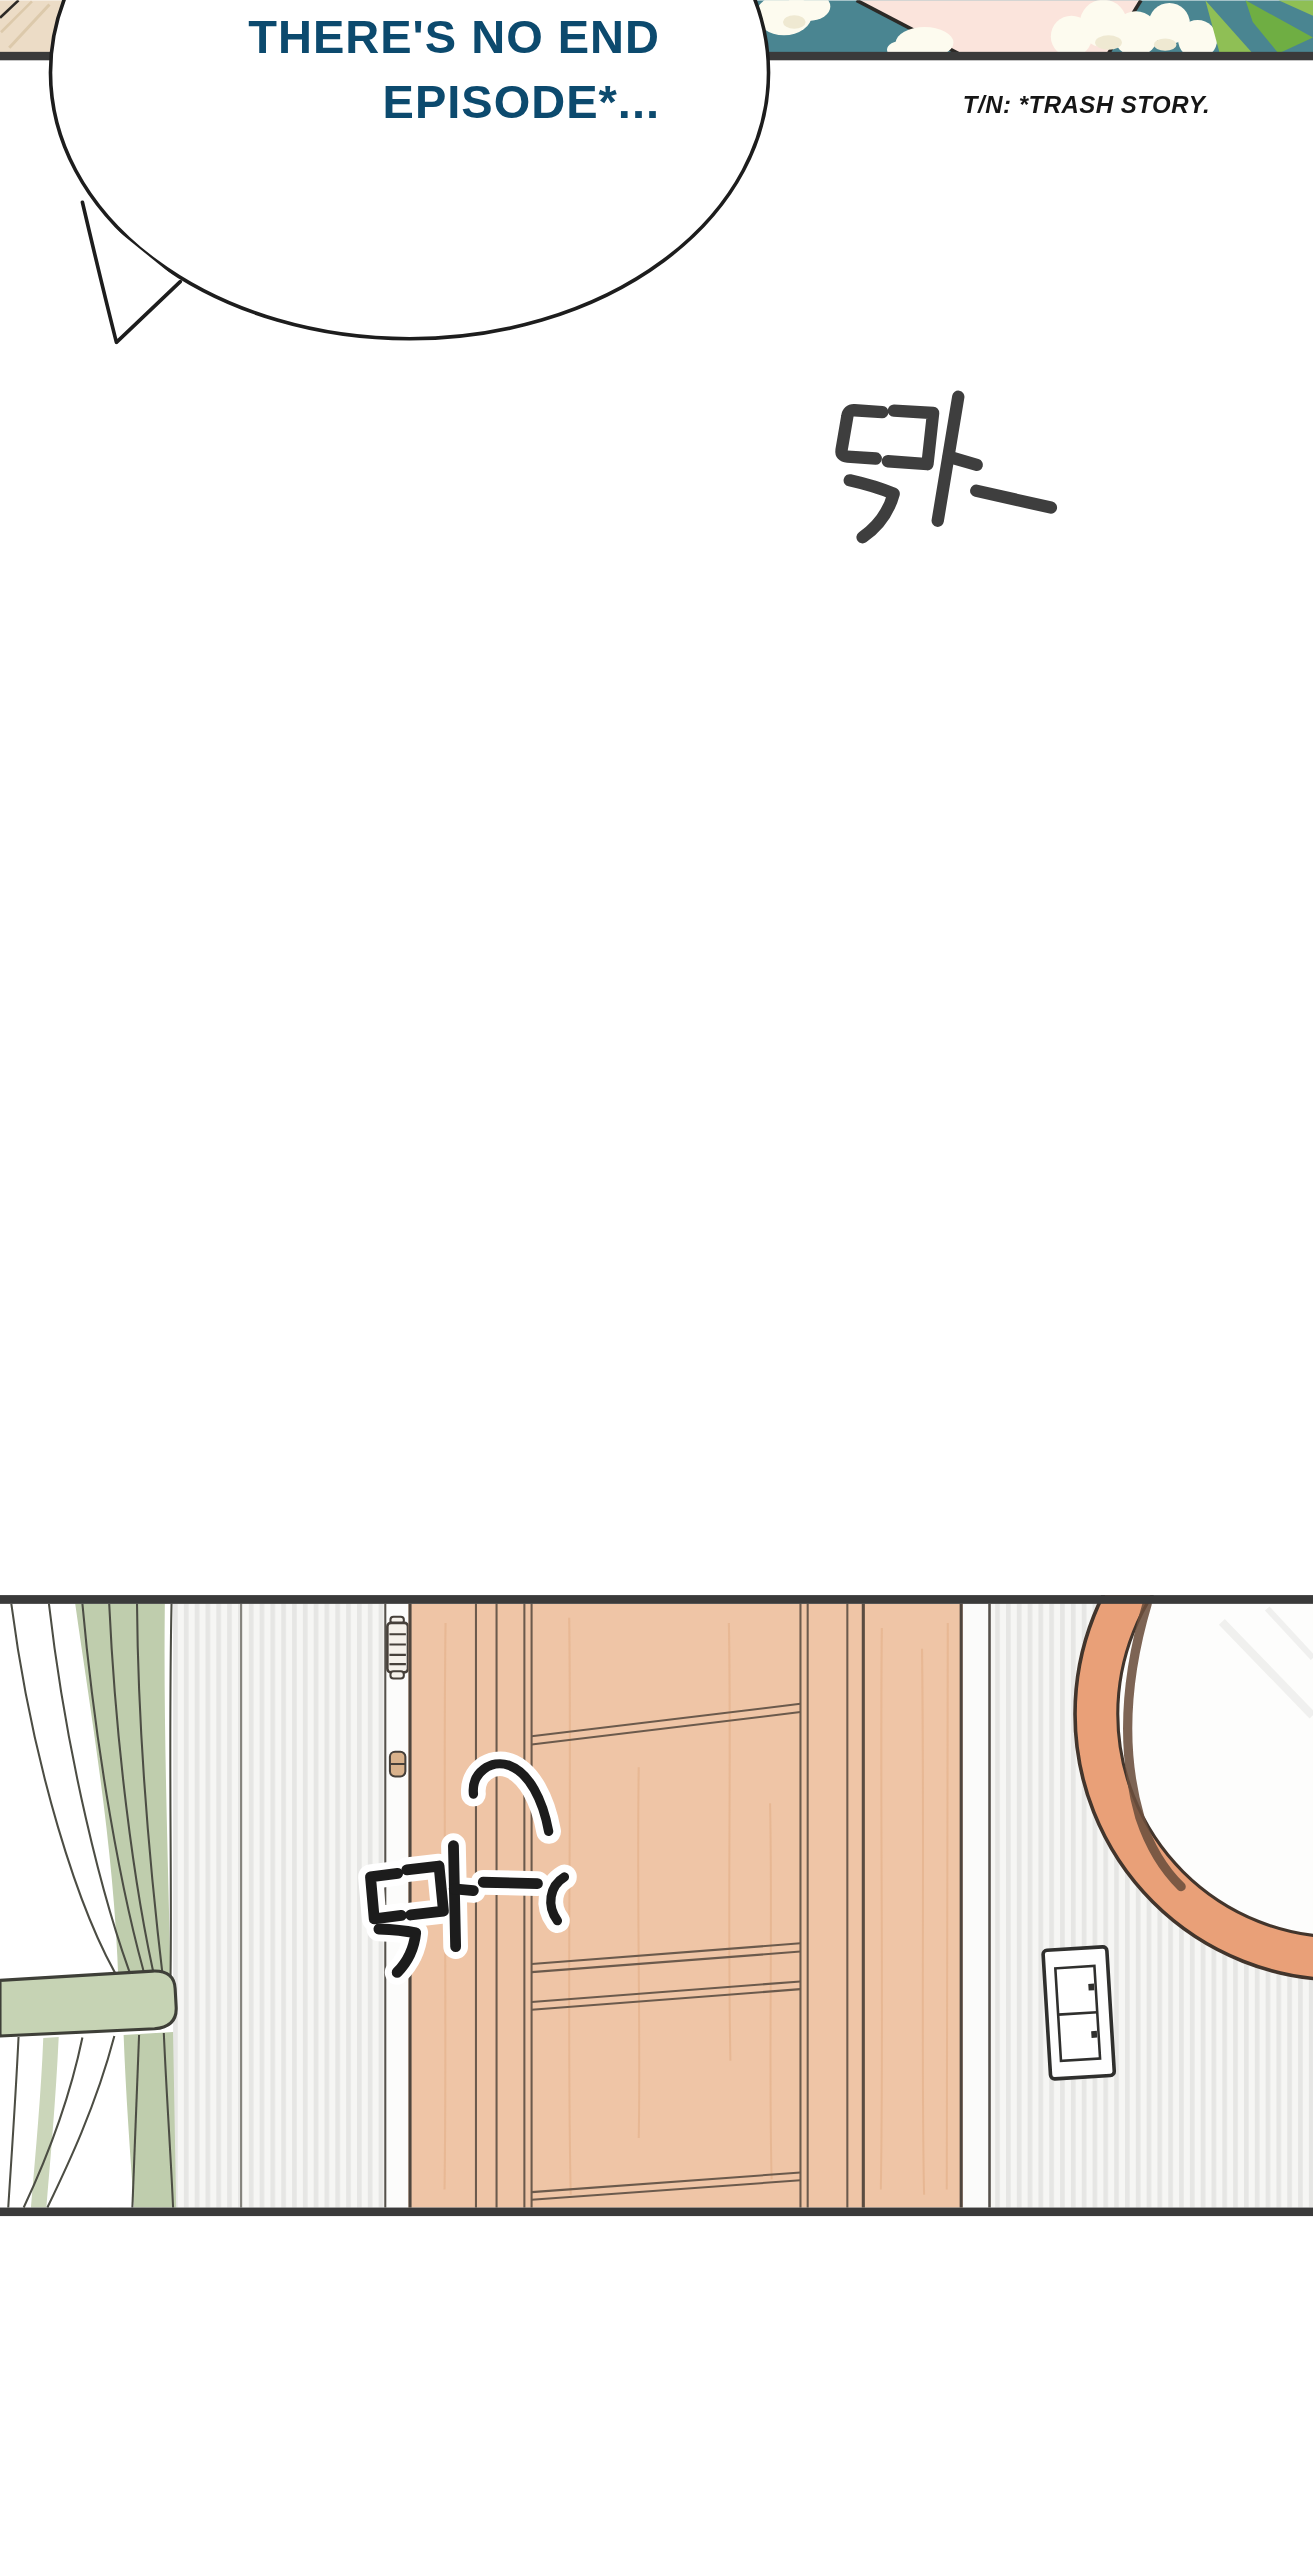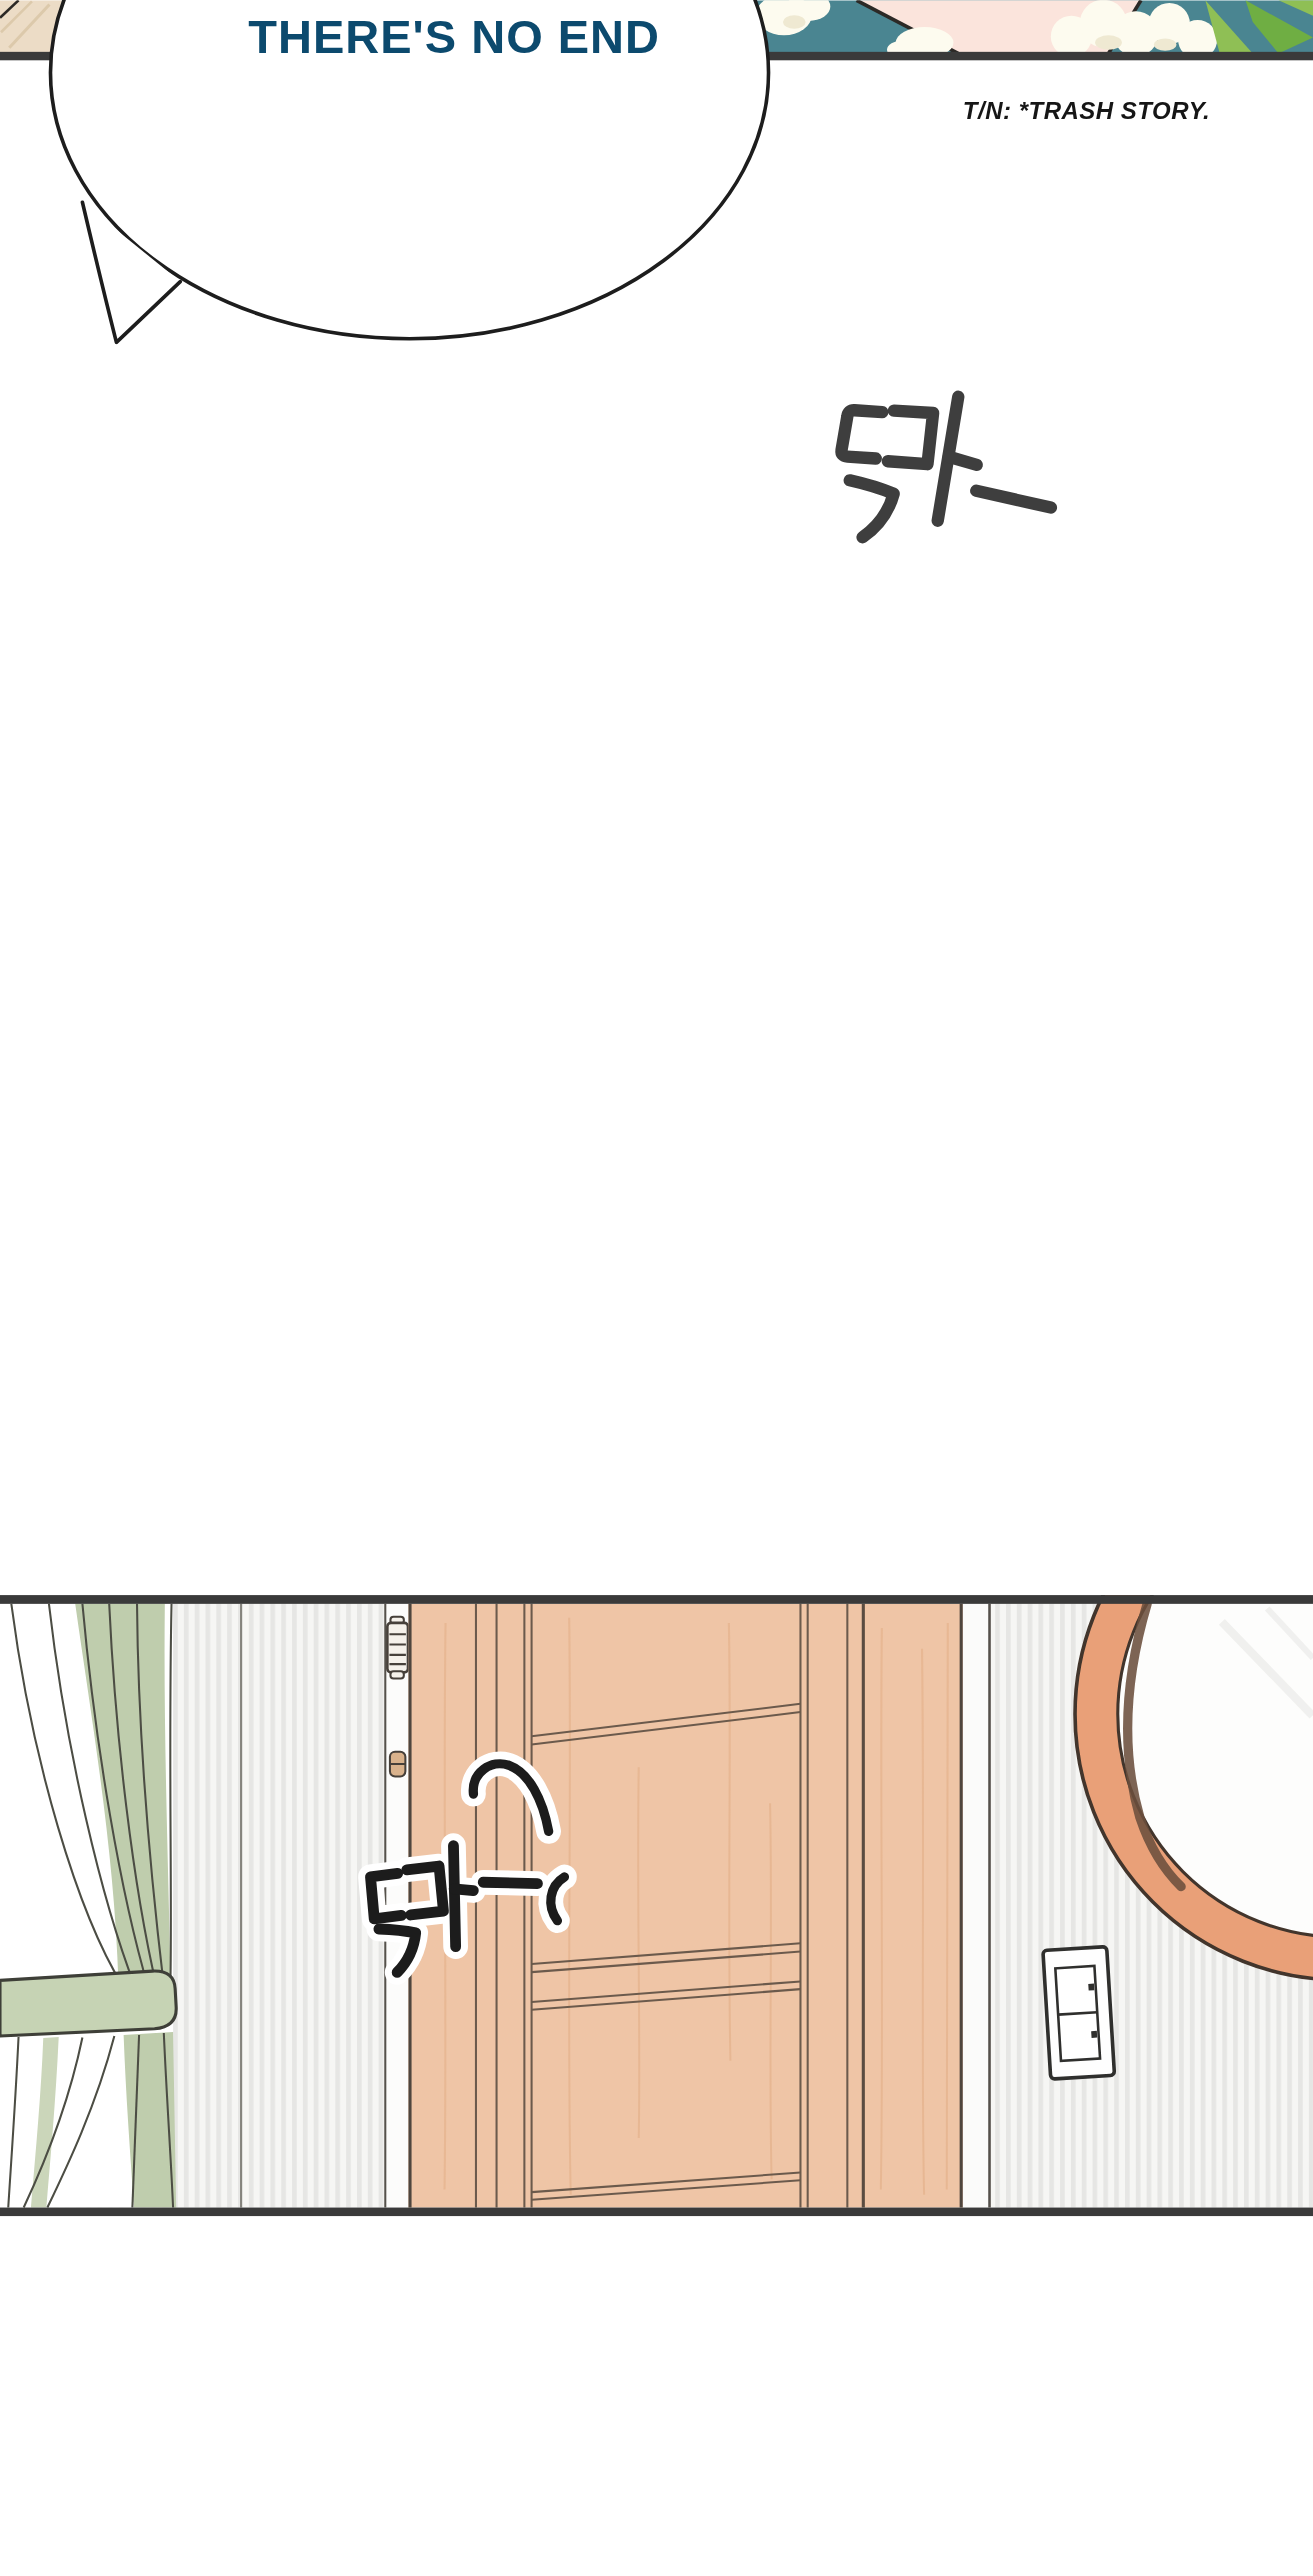--- a/index.html
+++ b/index.html
@@ -18,21 +18,21 @@
     text-align:right;
     font-weight:bold;
     font-size:47px;
     line-height:65px;
     letter-spacing:1px;
     color:#0c4a6e;
     font-family:"Liberation Sans", sans-serif;
   }
   .tn-note{
     position:absolute;
-    left:914px; top:97px; width:345px;
+    left:914px; top:91px; width:345px;
     text-align:center;
     font-weight:bold;
     font-style:italic;
     font-size:24px;
     line-height:28px;
     letter-spacing:0.5px;
     color:#161616;
     font-family:"Liberation Sans", sans-serif;
     white-space:nowrap;
   }
@@ -231,18 +231,19 @@
         </g>
       </g>
 
       <rect x="0" y="3096" width="2549" height="17" fill="#3a3a3a"></rect>
       <rect x="0" y="4285" width="2549" height="17" fill="#3a3a3a"></rect>
     </g>
   </svg>
 
   <div class="bubble-text">
     <div>THERE'S NO END</div>
+    <div>EPISODE*...</div>
   </div>
 
   <div class="tn-note">T/N: *TRASH STORY.</div>
 
 </div>
 
 
 </body></html>

